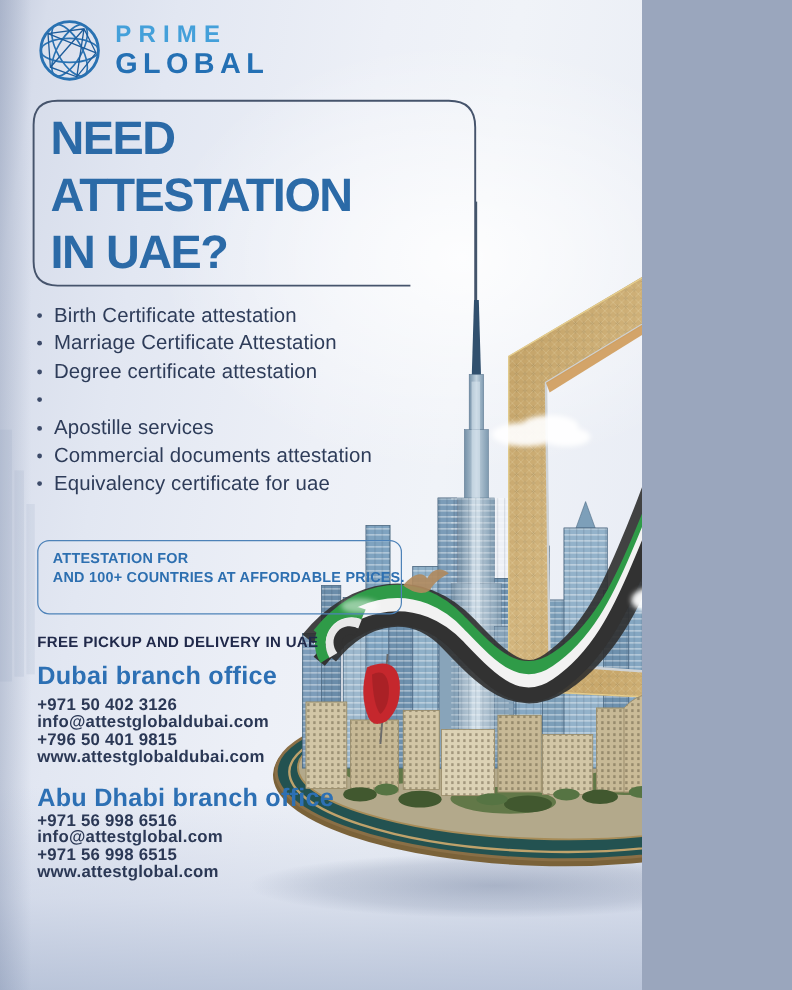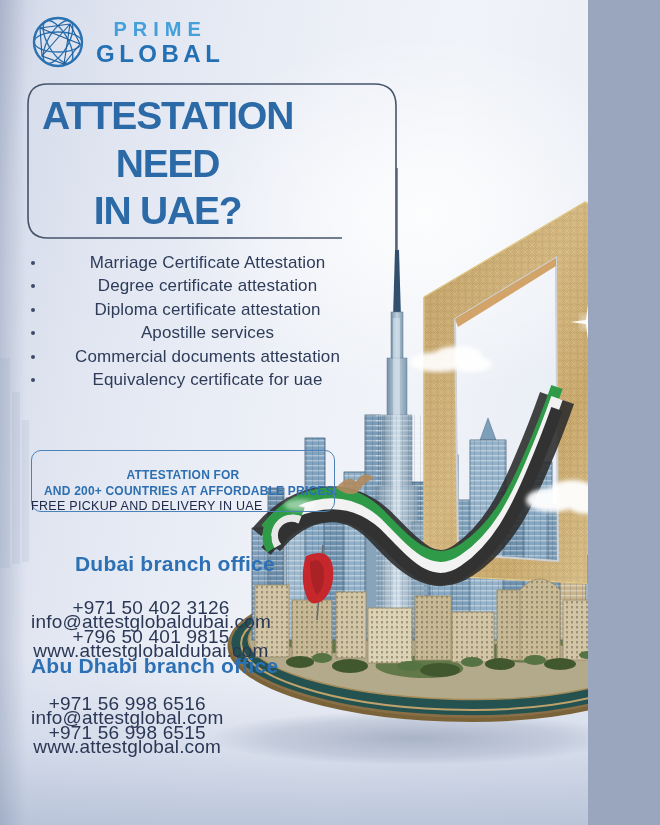--- a/index.html
+++ b/index.html
@@ -1,23 +1,22 @@
 <!DOCTYPE html>
 <html><head>
 <meta charset="utf-8">
 <style>
   html,body{margin:0;padding:0;}
   body{font-family:"Liberation Sans",sans-serif;background:#9aa6bd;}
   .poster{
-    position:relative;width:588px;height:825px;overflow:hidden;
+    position:relative;width:535px;height:825px;overflow:hidden;
     background:
       radial-gradient(ellipse 420px 300px at 72% 26%, rgba(255,255,255,.85), rgba(255,255,255,0) 60%),
       linear-gradient(100deg,#c3cbdd 0%,#d7ddeb 6%,#e2e7f2 22%,#edf0f7 48%,#f0f3f8 64%,#e7ebf4 100%),
       #e4e9f3;
-    text-align: center;
   }
   .bg-bottom{position:absolute;left:0;right:0;bottom:0;height:170px;
     background:linear-gradient(180deg,rgba(200,209,227,0) 0%,rgba(198,207,226,.55) 55%,rgba(178,190,213,.85) 100%);}
   .bg-left-vignette{position:absolute;left:0;top:0;bottom:0;width:26px;
     background:linear-gradient(90deg,rgba(110,126,158,.30),rgba(110,126,158,0));}
   .layer{position:absolute;left:0;top:0;width:660px;height:825px;}
   .artwork{z-index:1;}
   .textlayer{z-index:2;}
 
   
@@ -31,28 +30,28 @@
     font-size:39px;line-height:47.5px;letter-spacing:-1.2px;}
 
   
   .services{position:absolute;left:30px;top:251px;margin:0;padding:0;list-style:none;width:340px;}
   .services li{position:relative;padding-left:15px;height:23.4px;line-height:23.4px;
     font-size:17px;font-weight:500;color:#2e3c59;letter-spacing:0.1px;white-space:nowrap;}
   .services li .dot{position:absolute;left:1px;top:10px;width:4px;height:4px;border-radius:50%;background:#3d4b69;}
 
   
   .offer-box{position:absolute;left:31px;top:450px;width:304px;height:62px;box-sizing:border-box;
-    border:1.6px solid #4d82b8;border-radius:10px;padding:17px 12px;}
+    border:1.6px solid #4d82b8;border-radius:10px;padding:7px 12px;}
   .offer-box div{font-size:12px;font-weight:700;line-height:15.6px;color:#2d6fb0;letter-spacing:0.2px;white-space:nowrap;}
 
   
-  .delivery{position:absolute;left:31px;top:499px;font-size:12.5px;font-weight:400;color:#20294a;letter-spacing:0.3px;}
+  .delivery{position:absolute;left:31px;top:528px;font-size:12.5px;font-weight:700;color:#20294a;letter-spacing:0.3px;}
   .branch-name{position:absolute;left:31px;font-size:21px;font-weight:600;color:#2d70b4;letter-spacing:0.2px;}
-  .branch-lines{position:absolute;left:31px;font-size:19px;font-weight:400;color:#2b3855;line-height:14.3px;letter-spacing:0.2px;margin-top:21px;}
-  .bn-dubai{top:552px;margin-left:44px;} .bl-dubai{top:580px;}
+  .branch-lines{position:absolute;left:31px;font-size:14px;font-weight:700;color:#2b3855;line-height:14.3px;letter-spacing:0.2px;}
+  .bn-dubai{top:552px;} .bl-dubai{top:580px;}
   .bn-abudhabi{top:654px;} .bl-abudhabi{top:676px;}
 </style>
 </head>
 <body>
 
 <div class="poster">
 
   <div class="bg-bottom"></div>
   <div class="bg-left-vignette"></div>
 
@@ -287,37 +286,38 @@
         <ellipse cx="28" cy="28" rx="24" ry="10" fill="none" stroke="#2a72b2" stroke-width="1.4" transform="rotate(-60 28 28)"></ellipse>
         <path d="M10,14 L40,10 L50,30 L34,50 L12,42 Z M40,10 L34,50 M10,14 L50,30 M12,42 L40,10" fill="none" stroke="#1e5c9a" stroke-width="1.1"></path>
       </svg>
       <div class="logo-text">
         <div class="logo-prime">PRIME</div>
         <div class="logo-global">GLOBAL</div>
       </div>
     </div>
 
     <div class="headline">
+      <div>NEED</div>
       <div>ATTESTATION</div>
-      <div>NEED</div>
       <div>IN UAE?</div>
     </div>
 
     <ul class="services">
+      <li><span class="dot"></span><span>Birth Certificate attestation</span></li>
       <li><span class="dot"></span><span>Marriage Certificate Attestation</span></li>
       <li><span class="dot"></span><span>Degree certificate attestation</span></li>
-      <li><span class="dot"></span><span>Diploma certificate attestation</span></li>
+      <li><span class="dot"></span></li>
       <li><span class="dot"></span><span>Apostille services</span></li>
       <li><span class="dot"></span><span>Commercial documents attestation</span></li>
       <li><span class="dot"></span><span>Equivalency certificate for uae</span></li>
     </ul>
 
     <div class="offer-box">
       <div>ATTESTATION FOR</div>
-      <div>AND 200+ COUNTRIES AT AFFORDABLE PRICES.</div>
+      <div>AND 100+ COUNTRIES AT AFFORDABLE PRICES.</div>
     </div>
 
     <div class="delivery">FREE PICKUP AND DELIVERY IN UAE</div>
 
     <div class="branch-name bn-dubai">Dubai branch office</div>
     <div class="branch-lines bl-dubai">
       <div>+971 50 402 3126</div>
       <div>info@attestglobaldubai.com</div>
       <div>+796 50 401 9815</div>
       <div>www.attestglobaldubai.com</div>

